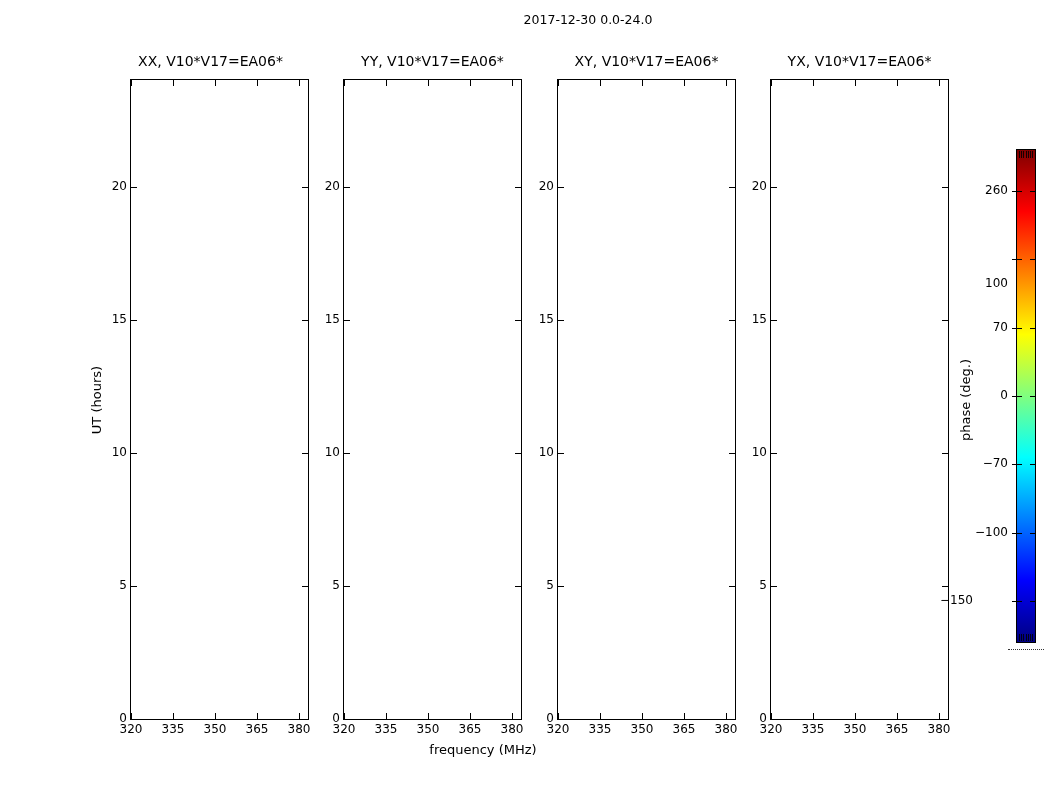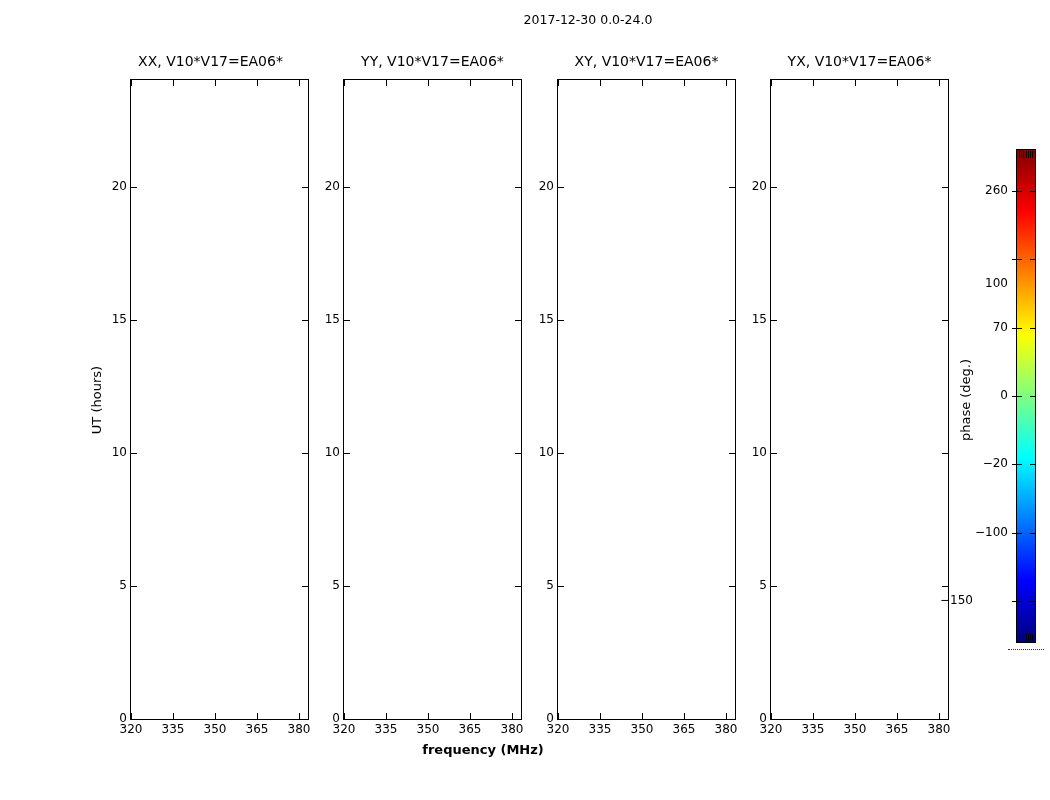--- a/index.html
+++ b/index.html
@@ -182,21 +182,21 @@
       <div class="tick" style="left: 942px; top: 452.75px; width: 6px; height: 1px;"></div>
       <div class="tick-label y-tick-label" style="left: 731px; top: 444.75px; width: 36px;">10</div>
       <div class="tick" style="left: 771px; top: 319.625px; width: 6px; height: 1px;"></div>
       <div class="tick" style="left: 942px; top: 319.625px; width: 6px; height: 1px;"></div>
       <div class="tick-label y-tick-label" style="left: 731px; top: 311.625px; width: 36px;">15</div>
       <div class="tick" style="left: 771px; top: 186.5px; width: 6px; height: 1px;"></div>
       <div class="tick" style="left: 942px; top: 186.5px; width: 6px; height: 1px;"></div>
       <div class="tick-label y-tick-label" style="left: 731px; top: 178.5px; width: 36px;">20</div>
     </div>
 
-  <div class="axis-label" style="left:383px; top:742px; width:200px;font-weight:bold;">frequency (MHz)</div>
+  <div class="axis-label" style="left:383px; top:742px; width:200px;">frequency (MHz)</div>
 
   <div class="axis-label rot90" style="left:47px; top:392px; width:100px;">UT (hours)</div>
 
   <div class="colorbar-frame">
     <div class="colorbar-gradient" id="cb-gradient" style="background: linear-gradient(rgb(128, 0, 0) 0%, rgb(255, 0, 0) 12.5%, rgb(255, 255, 0) 37.5%, rgb(0, 255, 255) 62.5%, rgb(0, 0, 255) 87.5%, rgb(0, 0, 128) 100%);"></div>
   </div>
   <div id="cb-extras">
       <div class="tick" style="left: 1012px; top: 191px; width: 10px; height: 1px;"></div>
       <div class="tick" style="left: 1030px; top: 191px; width: 5px; height: 1px;"></div>
       <div class="tick-label y-tick-label" style="left: 968px; top: 183px; width: 40px;">260</div>
@@ -204,21 +204,21 @@
       <div class="tick" style="left: 1030px; top: 259.333px; width: 5px; height: 1px;"></div>
       <div class="tick-label y-tick-label" style="left: 968px; top: 253px; width: 40px; margin-top: 23px;">100</div>
       <div class="tick" style="left: 1012px; top: 327.667px; width: 10px; height: 1px;"></div>
       <div class="tick" style="left: 1030px; top: 327.667px; width: 5px; height: 1px;"></div>
       <div class="tick-label y-tick-label" style="left: 968px; top: 319.667px; width: 40px;">70</div>
       <div class="tick" style="left: 1012px; top: 396px; width: 10px; height: 1px;"></div>
       <div class="tick" style="left: 1030px; top: 396px; width: 5px; height: 1px;"></div>
       <div class="tick-label y-tick-label" style="left: 968px; top: 388px; width: 40px;">0</div>
       <div class="tick" style="left: 1012px; top: 464.333px; width: 10px; height: 1px;"></div>
       <div class="tick" style="left: 1030px; top: 464.333px; width: 5px; height: 1px;"></div>
-      <div class="tick-label y-tick-label" style="left: 968px; top: 456.333px; width: 40px;">−20</div>
+      <div class="tick-label y-tick-label" style="left: 968px; top: 456.333px; width: 40px;">−70</div>
       <div class="tick" style="left: 1012px; top: 532.667px; width: 10px; height: 1px;"></div>
       <div class="tick" style="left: 1030px; top: 532.667px; width: 5px; height: 1px;"></div>
       <div class="tick-label y-tick-label" style="left: 968px; top: 524.667px; width: 40px;">−100</div>
       <div class="tick" style="left: 1012px; top: 601px; width: 10px; height: 1px;"></div>
       <div class="tick" style="left: 1030px; top: 601px; width: 5px; height: 1px;"></div>
       <div class="tick-label y-tick-label" style="left: 933px; top: 593px; width: 40px;">−150</div>
       <div class="cb-hatch" style="left: 1019px; top: 151px;"></div>
       <div class="cb-hatch" style="left: 1019px; top: 634px;"></div>
       <div class="cb-hatch" style="left: 1021.2px; top: 151px;"></div>
       <div class="cb-hatch" style="left: 1021.2px; top: 634px;"></div>

